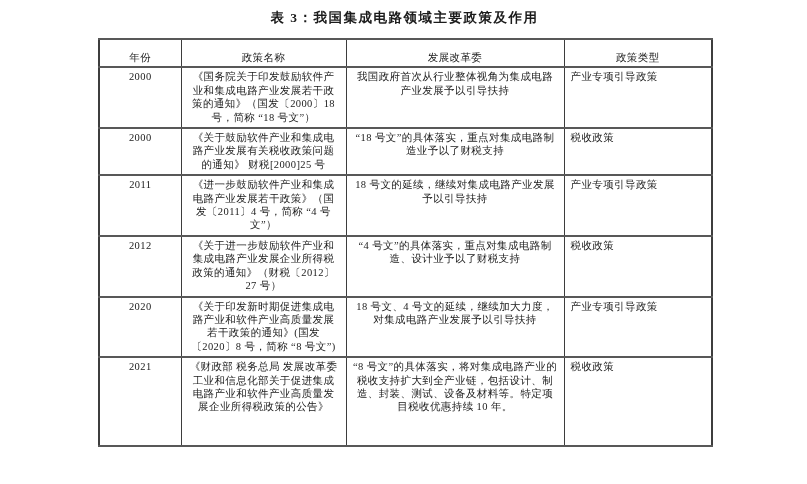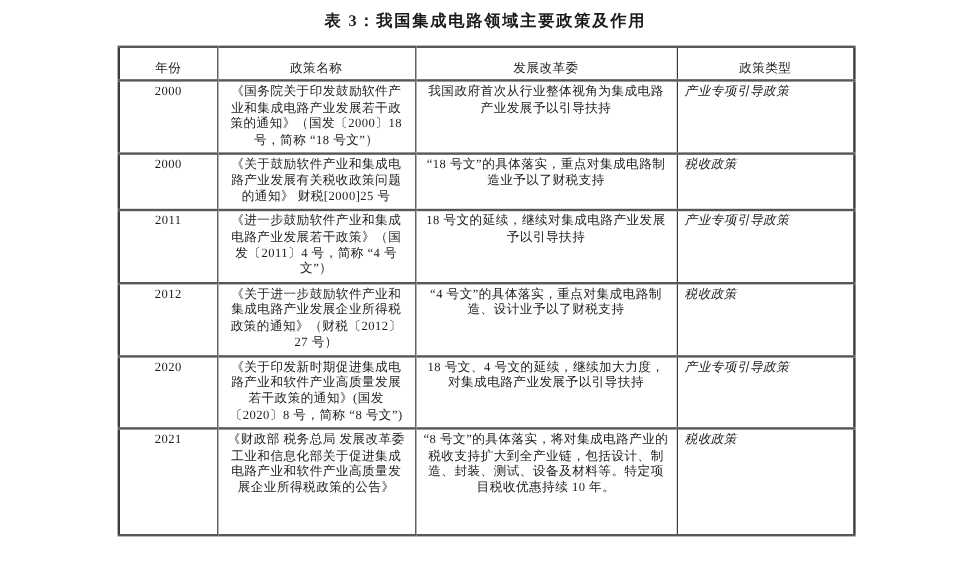--- a/index.html
+++ b/index.html
@@ -53,21 +53,21 @@
   }
   th {
     text-align: center;
     height: 16px;
     padding-top: 11px;
     padding-bottom: 2px;
   }
   td.year   { text-align: center; font-family: Liberation Serif, serif; }
   td.name   { text-align: center; }
   td.effect { text-align: center; }
-  td.type   { text-align: left; font-style: italic; }
+  td.type   { text-align: left; }
   tr.r1 td { height: 56px; }
   tr.r2 td { height: 45px; }
   tr.r3 td { height: 51px; }
   tr.r4 td { height: 48px; }
   tr.r5 td { height: 51px; }
   tr.r6 td { height: 56px; }
   tr.r7 td { height: 89px; }
 </style>
 </head>
 <body>

